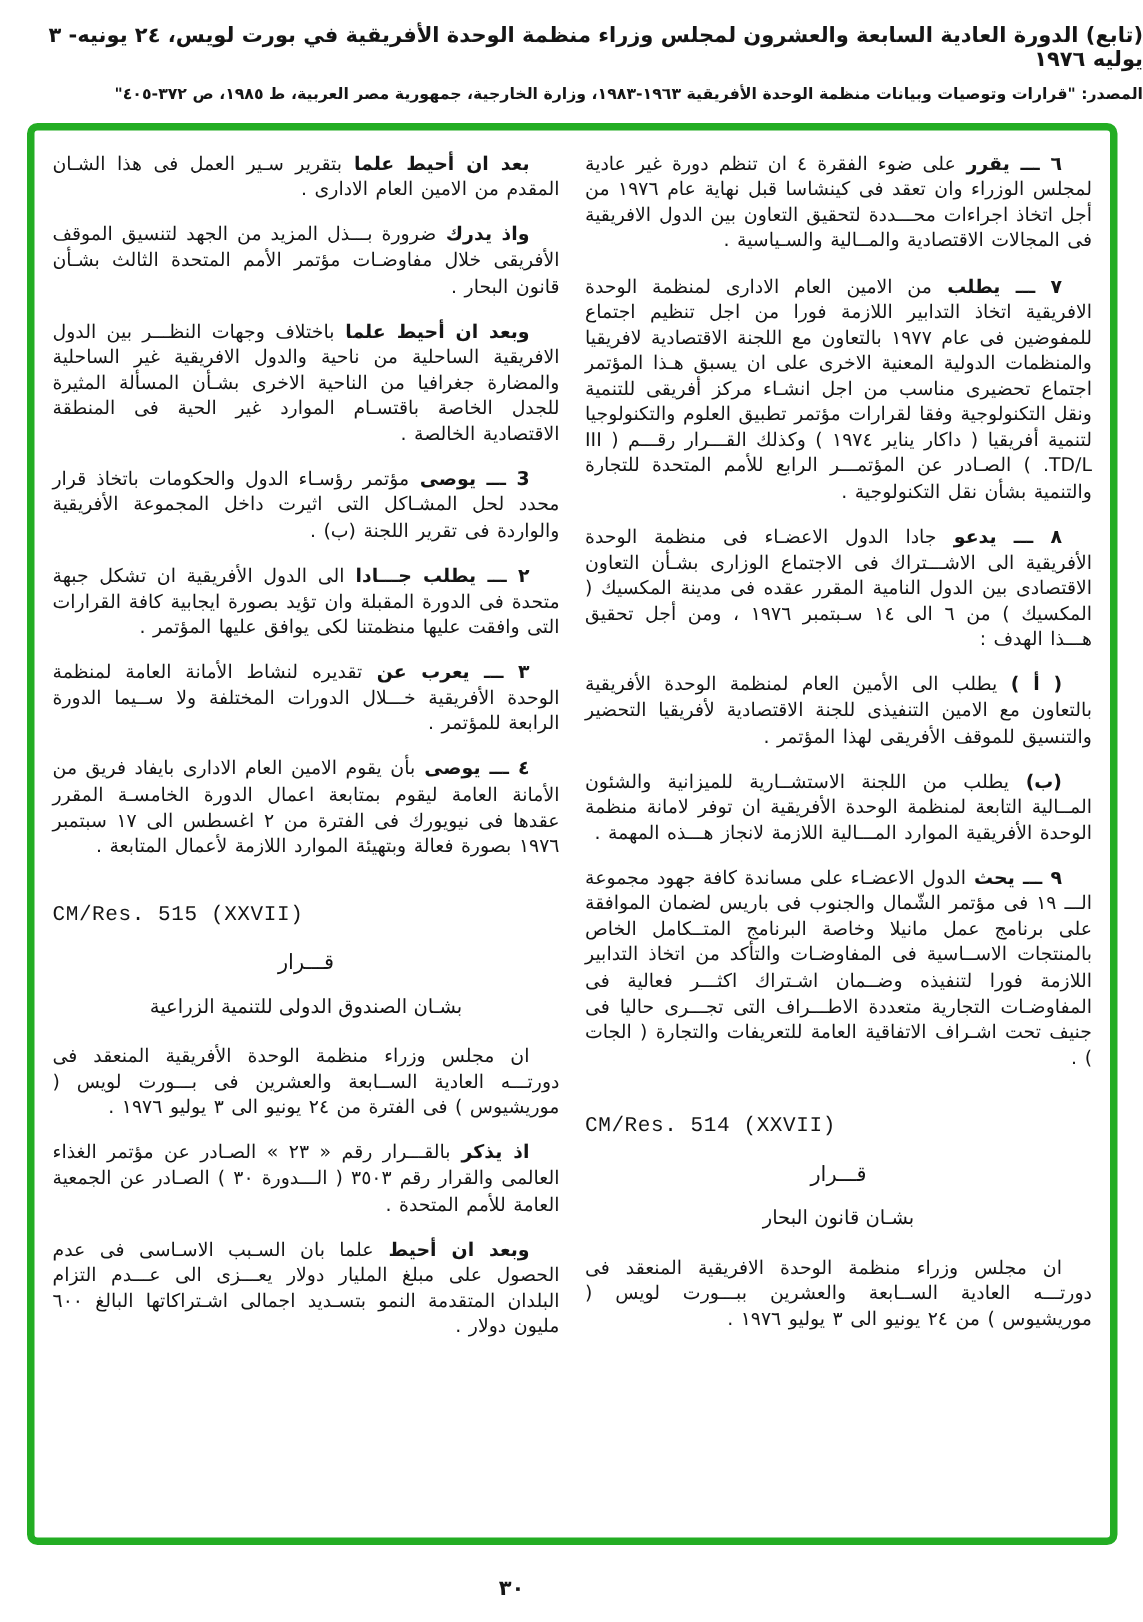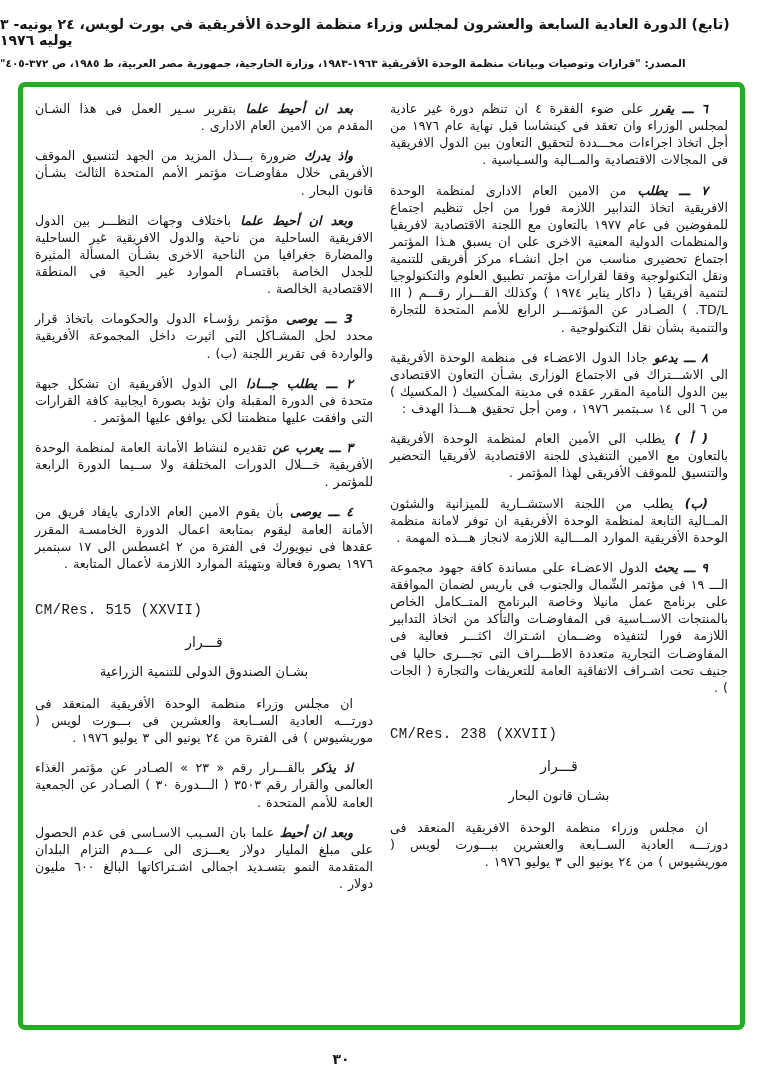--- a/index.html
+++ b/index.html
@@ -4,36 +4,36 @@
 <style>
   html,body{margin:0;padding:0;}
   body{
     width:762px;height:1081px;position:relative;
     background:#ffffff;color:#151515;
     font-family:"DejaVu Sans",sans-serif;
     overflow:hidden;
   }
   .header{
     position:absolute;top:16px;left:0;width:762px;
-    text-align:left;direction:rtl;
+    text-align:right;direction:rtl;
   }
   .header-line1{font-size:14px;font-weight:bold;letter-spacing:0;}
   .header-line2{font-size:10.5px;font-weight:bold;margin-top:9px;}
   .frame{
     position:absolute;left:18px;top:82px;width:727px;height:948px;
     box-sizing:border-box;border:5px solid #23ad23;border-radius:7px;
     padding:13px 12px 10px 12px;background:#fff;overflow:hidden;
   }
   .columns{display:flex;direction:rtl;gap:17px;height:100%;}
   .col{flex:1;min-width:0;direction:rtl;}
   .para{
     font-size:12.6px;line-height:1.36;text-align:justify;
     margin:0 0 13px 0;text-indent:20px;word-spacing:1px;
   }
-  .lead{font-weight:bold;font-style:italic;}
+  .lead{font-weight:bold;}
   .ref{
     direction:ltr;text-align:left;unicode-bidi:embed;
     font-family:Liberation Mono, monospace;font-size:14px;
     margin:30px 0 12px 0;letter-spacing:0.4px;
   }
   .heading{
     text-align:center;font-weight:normal;font-size:14px;
     margin:16px 0 14px 0;
   }
   .subheading{
@@ -55,21 +55,21 @@
 
 <div class="frame" id="frame" style="border-color: rgb(35, 173, 35);">
   <div class="columns">
     <div class="col" id="col-right">
         <div class="para"><span class="lead">٦ ـــ يقرر </span>على ضوء الفقرة ٤ ان تنظم دورة غير عادية لمجلس الوزراء وان تعقد فى كينشاسا قبل نهاية عام ١٩٧٦ من أجل اتخاذ اجراءات محـــددة لتحقيق التعاون بين الدول الافريقية فى المجالات الاقتصادية والمــالية والسـياسية .</div>
         <div class="para"><span class="lead">٧ ـــ يطلب </span>من الامين العام الادارى لمنظمة الوحدة الافريقية اتخاذ التدابير اللازمة فورا من اجل تنظيم اجتماع للمفوضين فى عام ١٩٧٧ بالتعاون مع اللجنة الاقتصادية لافريقيا والمنظمات الدولية المعنية الاخرى على ان يسبق هـذا المؤتمر اجتماع تحضيرى مناسب من اجل انشـاء مركز أفريقى للتنمية ونقل التكنولوجية وفقا لقرارات مؤتمر تطبيق العلوم والتكنولوجيا لتنمية أفريقيا ( داكار يناير ١٩٧٤ ) وكذلك القـــرار رقـــم ( III TD/L. ) الصـادر عن المؤتمـــر الرابع للأمم المتحدة للتجارة والتنمية بشأن نقل التكنولوجية .</div>
         <div class="para"><span class="lead">٨ ـــ يدعو </span>جادا الدول الاعضـاء فى منظمة الوحدة الأفريقية الى الاشـــتراك فى الاجتماع الوزارى بشـأن التعاون الاقتصادى بين الدول النامية المقرر عقده فى مدينة المكسيك ( المكسيك ) من ٦ الى ١٤ سـبتمبر ١٩٧٦ ، ومن أجل تحقيق هـــذا الهدف :</div>
         <div class="para"><span class="lead">( أ ) </span>يطلب الى الأمين العام لمنظمة الوحدة الأفريقية بالتعاون مع الامين التنفيذى للجنة الاقتصادية لأفريقيا التحضير والتنسيق للموقف الأفريقى لهذا المؤتمر .</div>
         <div class="para"><span class="lead">(ب) </span>يطلب من اللجنة الاستشــارية للميزانية والشئون المــالية التابعة لمنظمة الوحدة الأفريقية ان توفر لامانة منظمة الوحدة الأفريقية الموارد المـــالية اللازمة لانجاز هـــذه المهمة .</div>
         <div class="para"><span class="lead">٩ ـــ يحث </span>الدول الاعضـاء على مساندة كافة جهود مجموعة الـــ ١٩ فى مؤتمر الشّمال والجنوب فى باريس لضمان الموافقة على برنامج عمل مانيلا وخاصة البرنامج المتــكامل الخاص بالمنتجات الاســاسية فى المفاوضـات والتأكد من اتخاذ التدابير اللازمة فورا لتنفيذه وضــمان اشـتراك اكثـــر فعالية فى المفاوضـات التجارية متعددة الاطـــراف التى تجـــرى حاليا فى جنيف تحت اشـراف الاتفاقية العامة للتعريفات والتجارة ( الجات ) .</div>
-        <div class="ref">CM/Res. 238 (XXVII)</div>
+        <div class="ref">CM/Res. 514 (XXVII)</div>
         <div class="heading">قـــرار</div>
         <div class="subheading">بشـان قانون البحار</div>
         <div class="para">ان مجلس وزراء منظمة الوحدة الافريقية المنعقد فى دورتـــه العادية الســابعة والعشرين ببـــورت لويس ( موريشيوس ) من ٢٤ يونيو الى ٣ يوليو ١٩٧٦ .</div>
       </div>
     <div class="col" id="col-left">
         <div class="para"><span class="lead">بعد ان أحيط علما </span>بتقرير سـير العمل فى هذا الشـان المقدم من الامين العام الادارى .</div>
         <div class="para"><span class="lead">واذ يدرك </span>ضرورة بـــذل المزيد من الجهد لتنسيق الموقف الأفريقى خلال مفاوضـات مؤتمر الأمم المتحدة الثالث بشـأن قانون البحار .</div>
         <div class="para"><span class="lead">وبعد ان أحيط علما </span>باختلاف وجهات النظـــر بين الدول الافريقية الساحلية من ناحية والدول الافريقية غير الساحلية والمضارة جغرافيا من الناحية الاخرى بشـأن المسألة المثيرة للجدل الخاصة باقتسـام الموارد غير الحية فى المنطقة الاقتصادية الخالصة .</div>
         <div class="para"><span class="lead">3 ـــ يوصى </span>مؤتمر رؤسـاء الدول والحكومات باتخاذ قرار محدد لحل المشـاكل التى اثيرت داخل المجموعة الأفريقية والواردة فى تقرير اللجنة (ب) .</div>
         <div class="para"><span class="lead">٢ ـــ يطلب جـــادا </span>الى الدول الأفريقية ان تشكل جبهة متحدة فى الدورة المقبلة وان تؤيد بصورة ايجابية كافة القرارات التى وافقت عليها منظمتنا لكى يوافق عليها المؤتمر .</div>

